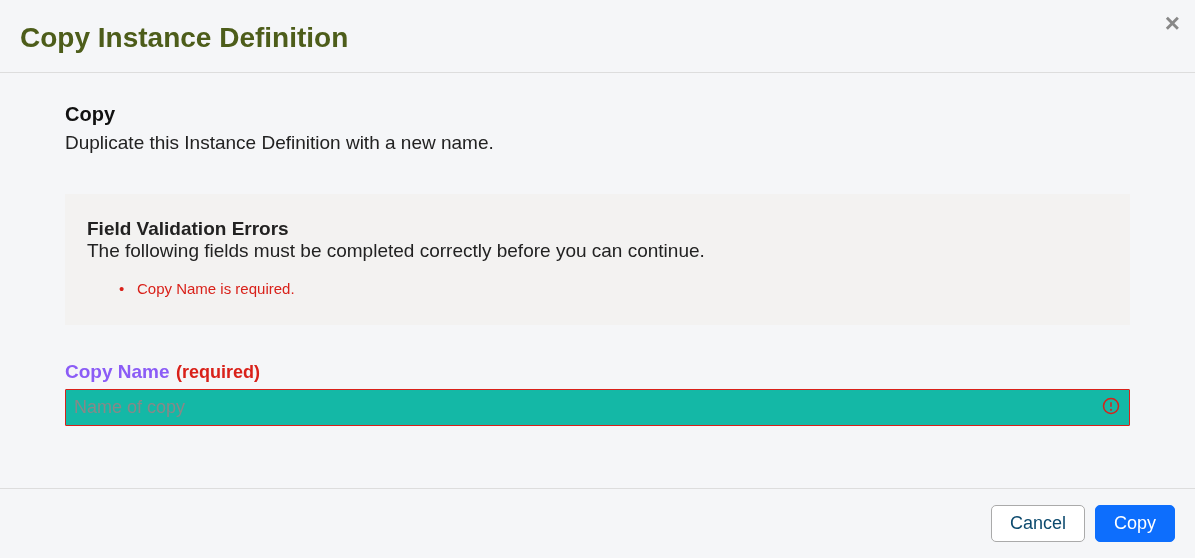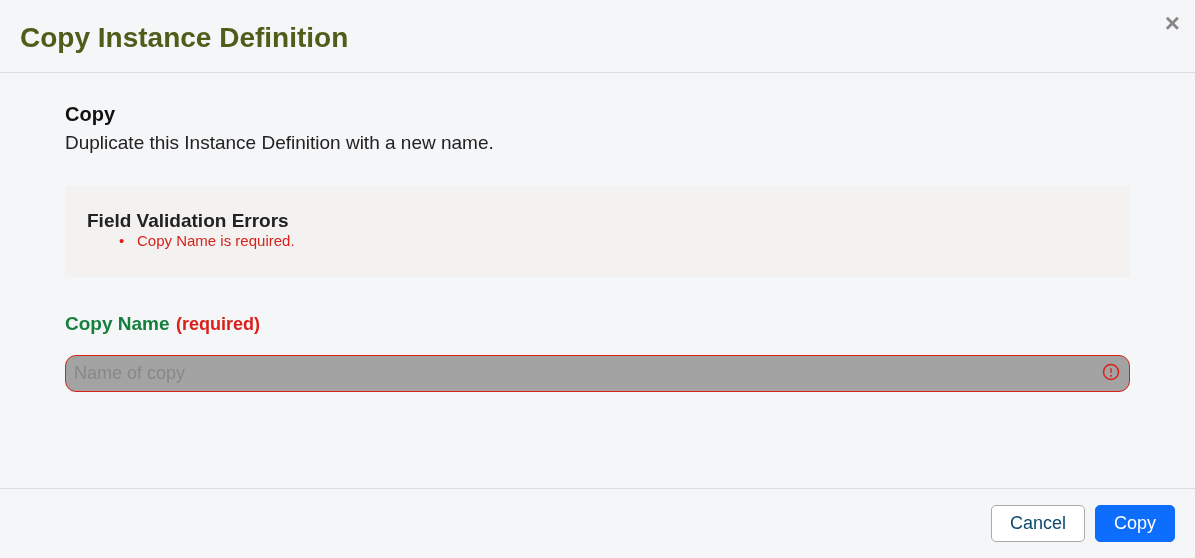--- a/index.html
+++ b/index.html
@@ -56,21 +56,21 @@
     .section-title {
       font-size: 20px;
       font-weight: bold;
       color: #111;
       margin-bottom: 6px;
     }
     
     .section-description {
       font-size: 19px;
       color: #222;
-      margin-bottom: 32px;
+      margin-bottom: 40px;
     }
     
     .validation-panel {
       background: #f3f2f1;
       padding: 24px 22px 28px 22px;
       margin-bottom: 36px;
     }
     
     .validation-title {
       font-size: 19px;
@@ -103,44 +103,44 @@
       color: #d9211a;
     }
     
     .field-group {
       margin-bottom: 12px;
     }
     
     .field-label {
       font-size: 19px;
       font-weight: bold;
-      color: #15803d;
-      margin-bottom: 20px;
+      color: #8b5cf6;
+      margin-bottom: 6px;
       display: inline-block;
     }
     
     .required-marker {
       color: #d9211a;
       font-size: 18px;
       font-weight: bold;
       margin-left: 2px;
     }
     
     .input-wrapper {
       position: relative;
       width: 100%;
     }
     
     .text-input {
       width: 100%;
       padding: 7px 36px 7px 8px;
       font-size: 18px;
       border: 1px solid #d9211a;
-      border-radius: 11px;
-      background: #a3a3a3;
+      border-radius: 1px;
+      background: #14b8a6;
       color: #333;
     }
     
     .text-input::placeholder {
       color: #888;
     }
     
     .error-icon {
       position: absolute;
       right: 10px;
@@ -187,20 +187,21 @@
     <div class="close-button">×</div>
   </div>
 
   <div class="dialog-content">
 
     <div class="section-title">Copy</div>
     <div class="section-description">Duplicate this Instance Definition with a new name.</div>
 
     <div class="validation-panel">
       <div class="validation-title">Field Validation Errors</div>
+      <div class="validation-message">The following fields must be completed correctly before you can continue.</div>
       <ul class="validation-list">
         <li>Copy Name is required.</li>
       </ul>
     </div>
 
     <div class="field-group">
       <div>
         <span class="field-label">Copy Name</span>
         <span class="required-marker">(required)</span>
       </div>

